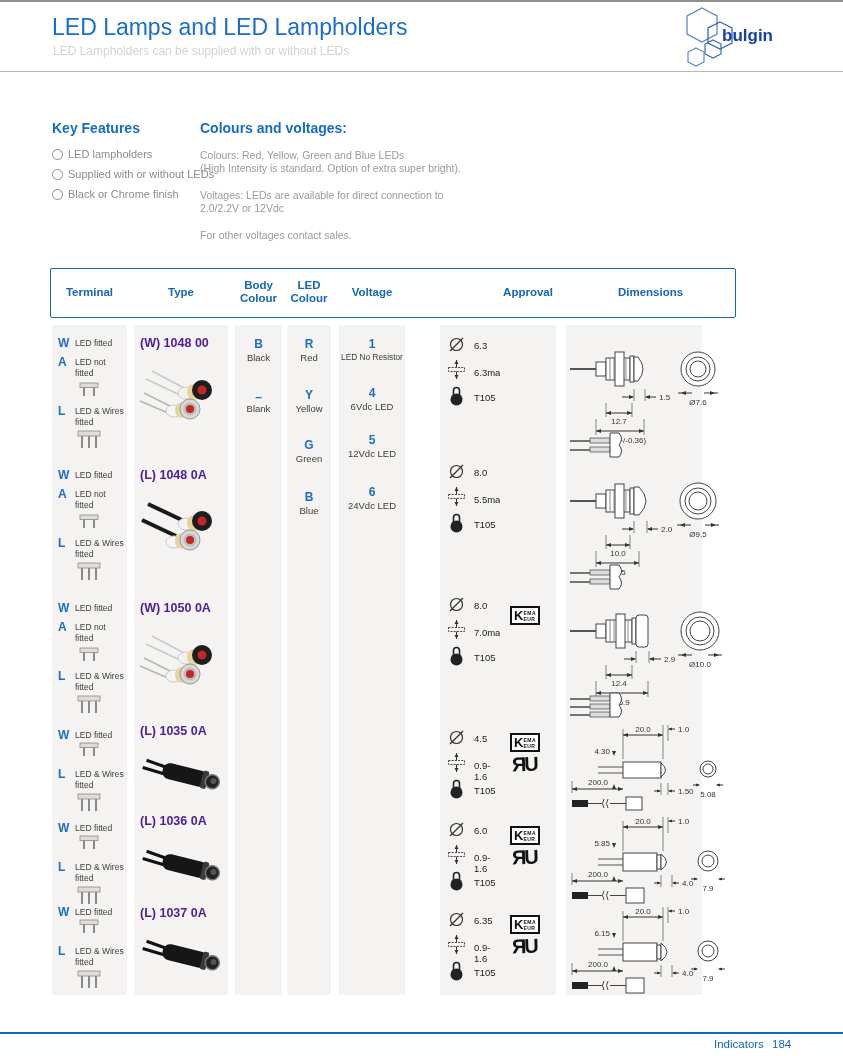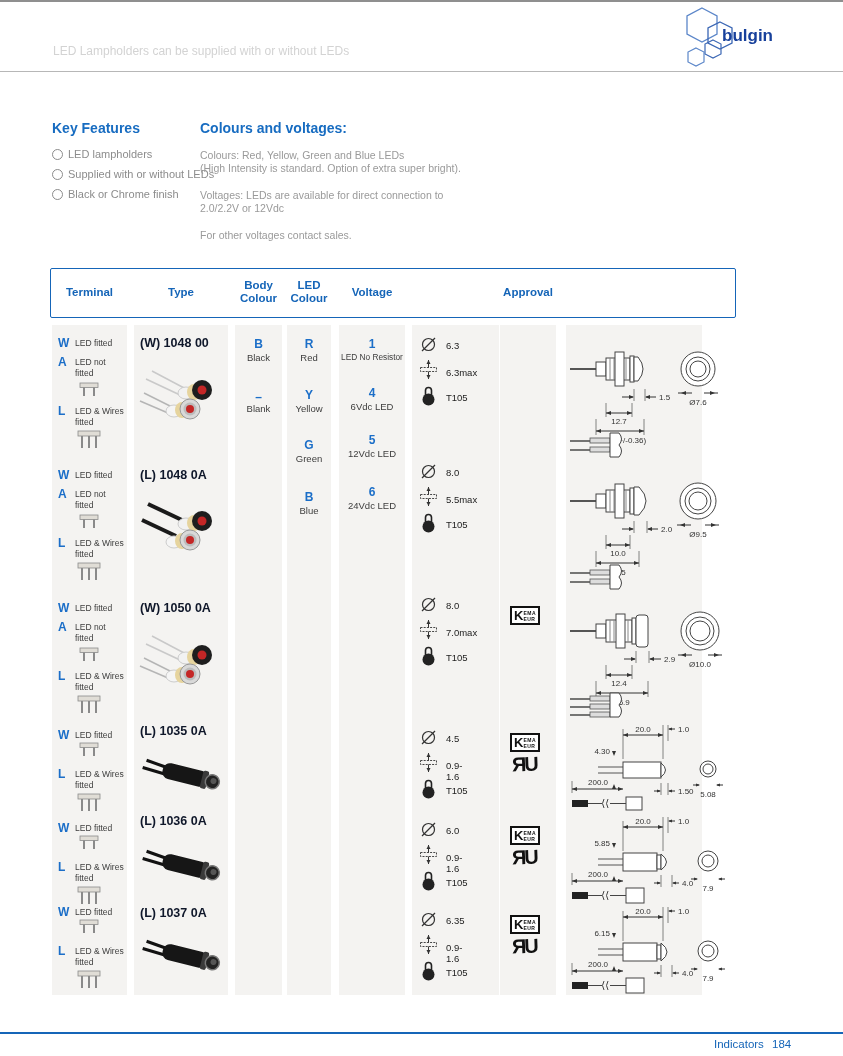--- a/index.html
+++ b/index.html
@@ -14,40 +14,41 @@
   .kf-head,.cv-head{font-size:14px;font-weight:bold;color:#176cc1;}
   .kf-item{font-size:11px;color:#8c8c8c;}
   .bullet{width:9px;height:9px;border:1.2px solid #8c8c8c;border-radius:50%;display:inline-block;}
   .cv-line{font-size:10.5px;color:#9a9a9a;line-height:14px;}
   .thbox{left:50px;top:268px;width:684px;height:48px;border:1.6px solid #1565b8;border-radius:2px;}
   .th{top:268px;height:48px;display:flex;align-items:center;justify-content:center;
       text-align:center;color:#1565b8;font-weight:bold;font-size:11.5px;line-height:13px;}
   .stripe{top:325px;height:670px;background:#f4f3f1;}
   .code{font-weight:bold;color:#1b6ec8;font-size:12px;}
   .tlabel{font-size:8.5px;color:#3c3c3c;line-height:10.5px;}
-  .ptype{color:#0f172a;font-weight:bold;font-size:12.5px;white-space:nowrap;}
+  .ptype{color:#4c1d95;font-weight:bold;font-size:12.5px;white-space:nowrap;}
   .cc{width:100%;text-align:center;}
   .small{font-size:9.5px;color:#3c3c3c;}
   .cutval{font-size:9.5px;color:#222;}
   .kema{display:inline-flex;align-items:center;border:2px solid #111;background:#fff;
         padding:1px 2px;color:#111;}
   .kema .k{font-size:13px;font-weight:bold;line-height:13px;}
   .kema .col{display:flex;flex-direction:column;font-size:5px;font-weight:bold;line-height:6px;letter-spacing:.5px;}
   .ulmark{font-size:20px;font-weight:900;color:#111;letter-spacing:-2px;transform:rotate(-2deg);}
   .dimsvg text{font-size:8px;fill:#333;}
   .footline{left:0;top:1032px;width:843px;height:1.5px;background:#1565b8;}
   .foot{top:1038px;font-size:11.5px;color:#1565b8;}
 </style>
 </head>
 <body>
 
 <div id="page">
 
   <div class="abs topbar"></div>
 
+  <div class="abs title">LED Lamps and LED Lampholders</div>
   <div class="abs subtitle">LED Lampholders can be supplied with or without LEDs</div>
   <svg class="abs" style="left:682px;top:6px" width="60" height="62" viewBox="0 0 60 62">
     <polygon points="20,2 35,10 35,28 20,36 5,28 5,10" fill="none" stroke="#5b86c9" stroke-width="1.3"></polygon>
     <polygon points="38,16 50,22 50,37 38,43 26,37 26,22" fill="none" stroke="#3a66b4" stroke-width="1.3"></polygon>
     <polygon points="31,34 39,38 39,48 31,52 23,48 23,38" fill="none" stroke="#3a66b4" stroke-width="1.2"></polygon>
     <polygon points="14,42 22,46 22,56 14,60 6,56 6,46" fill="none" stroke="#5b86c9" stroke-width="1.2"></polygon>
   </svg>
   <div class="abs brand">bulgin</div>
   <div class="abs hr"></div>
 
@@ -66,20 +67,21 @@
   <div class="abs cv-line" style="left:200px;top:201px;width:310px">2.0/2.2V or 12Vdc</div>
   <div class="abs cv-line" style="left:200px;top:228px;width:310px">For other voltages contact sales.</div>
 
   <div class="abs thbox"></div>
   <div class="abs th" style="left:52px;width:75px">Terminal</div>
   <div class="abs th" style="left:134px;width:94px">Type</div>
   <div class="abs th" style="left:235px;width:47px">Body Colour</div>
   <div class="abs th" style="left:287px;width:44px">LED Colour</div>
   <div class="abs th" style="left:339px;width:66px">Voltage</div>
   <div class="abs th" style="left:500px;width:56px">Approval</div>
+  <div class="abs th" style="left:566px;width:169px">Dimensions</div>
 
   <div class="abs stripe" style="left:52px;width:75px">
 
     <div class="abs" style="left:0;top:11px">
       <span class="abs code" style="left:6px;top:0">​</span>
       <span class="abs code" style="left:6px;top:0">W</span>
       <span class="abs tlabel" style="left:23px;top:2px;width:50px">LED fitted</span>
       <span class="abs code" style="left:6px;top:19px">A</span>
       <span class="abs tlabel" style="left:23px;top:21px;width:42px">LED not fitted</span>
       <svg class="abs" style="left:27px;top:46px" width="20" height="15" viewBox="0 0 20 15">
@@ -292,21 +294,21 @@
     <div class="abs cc code" style="top:12px">1</div>
     <div class="abs cc small" style="top:27px;font-size:8.3px;white-space:nowrap">LED No Resistor</div>
     <div class="abs cc code" style="top:61px">4</div>
     <div class="abs cc small" style="top:76px">6Vdc LED</div>
     <div class="abs cc code" style="top:108px">5</div>
     <div class="abs cc small" style="top:123px">12Vdc LED</div>
     <div class="abs cc code" style="top:160px">6</div>
     <div class="abs cc small" style="top:175px">24Vdc LED</div>
   </div>
 
-  <div class="abs stripe" style="left:412px;width:87px">
+  <div class="abs stripe" style="left:440px;width:87px">
 
     <div class="abs" style="left:8px;top:11px">
       <svg class="abs" style="left:0;top:0" width="17" height="17" viewBox="0 0 17 17">
         <circle cx="8.5" cy="8.5" r="6" fill="none" stroke="#333" stroke-width="1.2"></circle>
         <line x1="2" y1="15" x2="15" y2="2" stroke="#333" stroke-width="1.2"></line>
         </svg>
       <span class="abs cutval" style="left:26px;top:4px">6.3</span>
       <svg class="abs" style="left:0;top:24px" width="17" height="19" viewBox="0 0 17 19">
         <line x1="8.5" y1="0" x2="8.5" y2="19" stroke="#333" stroke-width="1"></line>
         <polygon points="8.5,0 6.5,4 10.5,4" fill="#333"></polygon>

